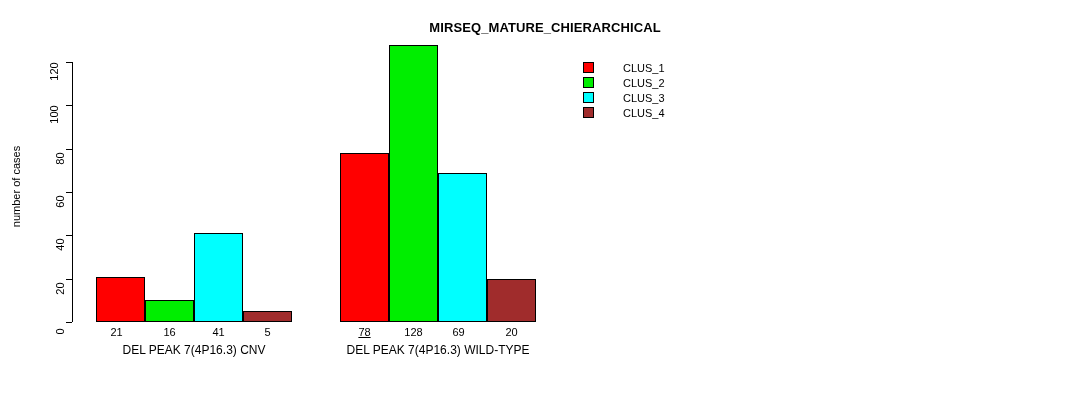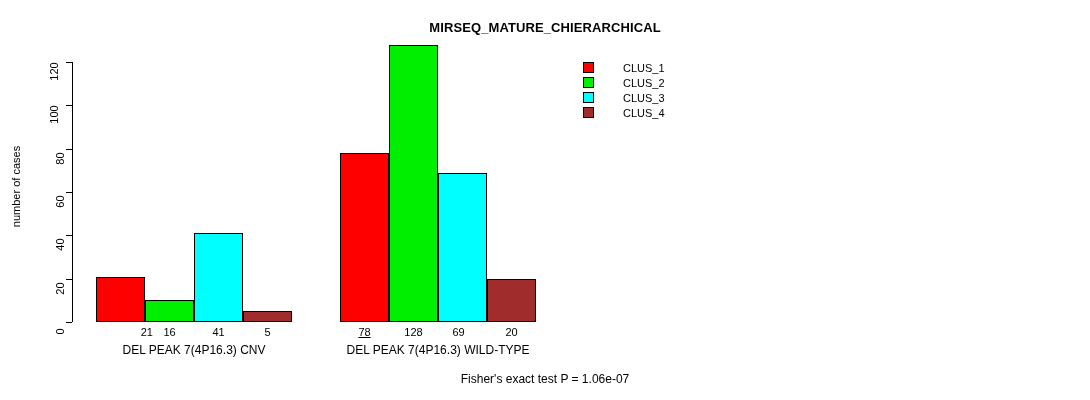--- a/index.html
+++ b/index.html
@@ -150,21 +150,21 @@
       <div class="y-tick" style="top: 105.333px;"></div>
       <div class="y-tick-label" style="top: 99.3333px; transform: rotate(-90deg) translateY(0px); left: 34px; width: 20px; text-align: center;">100</div>
       <div class="y-tick" style="top: 62px;"></div>
       <div class="y-tick-label" style="top: 56px; transform: rotate(-90deg) translateY(0px); left: 34px; width: 20px; text-align: center;">120</div>
     </div>
 
   <div class="y-axis-title">number of cases</div>
 
   <div id="bars-layer">
       <div class="bar" title="CLUS_1: 21" style="left: 96px; width: 49px; top: 276.5px; height: 45.5px; background: rgb(255, 0, 0);"></div>
-      <div class="bar-value-label" style="left: 104px; width: 49px; text-align: right;">21</div>
+      <div class="bar-value-label" style="left: 92px; width: 49px;">21</div>
       <div class="bar" title="CLUS_2: 10" style="left: 145px; width: 49px; top: 300.333px; height: 21.6667px; background: rgb(0, 238, 0);"></div>
       <div class="bar-value-label" style="left: 145px; width: 49px;">16</div>
       <div class="bar" title="CLUS_3: 41" style="left: 194px; width: 49px; top: 233.167px; height: 88.8333px; background: rgb(0, 255, 255);"></div>
       <div class="bar-value-label" style="left: 194px; width: 49px;">41</div>
       <div class="bar" title="CLUS_4: 5" style="left: 243px; width: 49px; top: 311.167px; height: 10.8333px; background: rgb(160, 44, 44);"></div>
       <div class="bar-value-label" style="left: 243px; width: 49px;">5</div>
       <div class="group-label" style="left: 96px; width: 196px;">DEL PEAK  7(4P16.3) CNV</div>
       <div class="bar" title="CLUS_1: 78" style="left: 340px; width: 49px; top: 153px; height: 169px; background: rgb(255, 0, 0);"></div>
       <div class="bar-value-label" style="left: 340px; width: 49px; text-decoration: underline;">78</div>
       <div class="bar" title="CLUS_2: 128" style="left: 389px; width: 49px; top: 44.6667px; height: 277.333px; background: rgb(0, 238, 0);"></div>
@@ -188,15 +188,14 @@
     <div class="legend-row">
       <span class="legend-swatch" style="background:#00FFFF"></span>
       <span class="legend-label">CLUS_3</span>
     </div>
     <div class="legend-row">
       <span class="legend-swatch" style="background:#A02C2C"></span>
       <span class="legend-label">CLUS_4</span>
     </div>
   </div>
 
-  <div class="footer-note">Fisher's exact test P = 1.06e-07</div>
 
 </div>
 
 </body></html>

